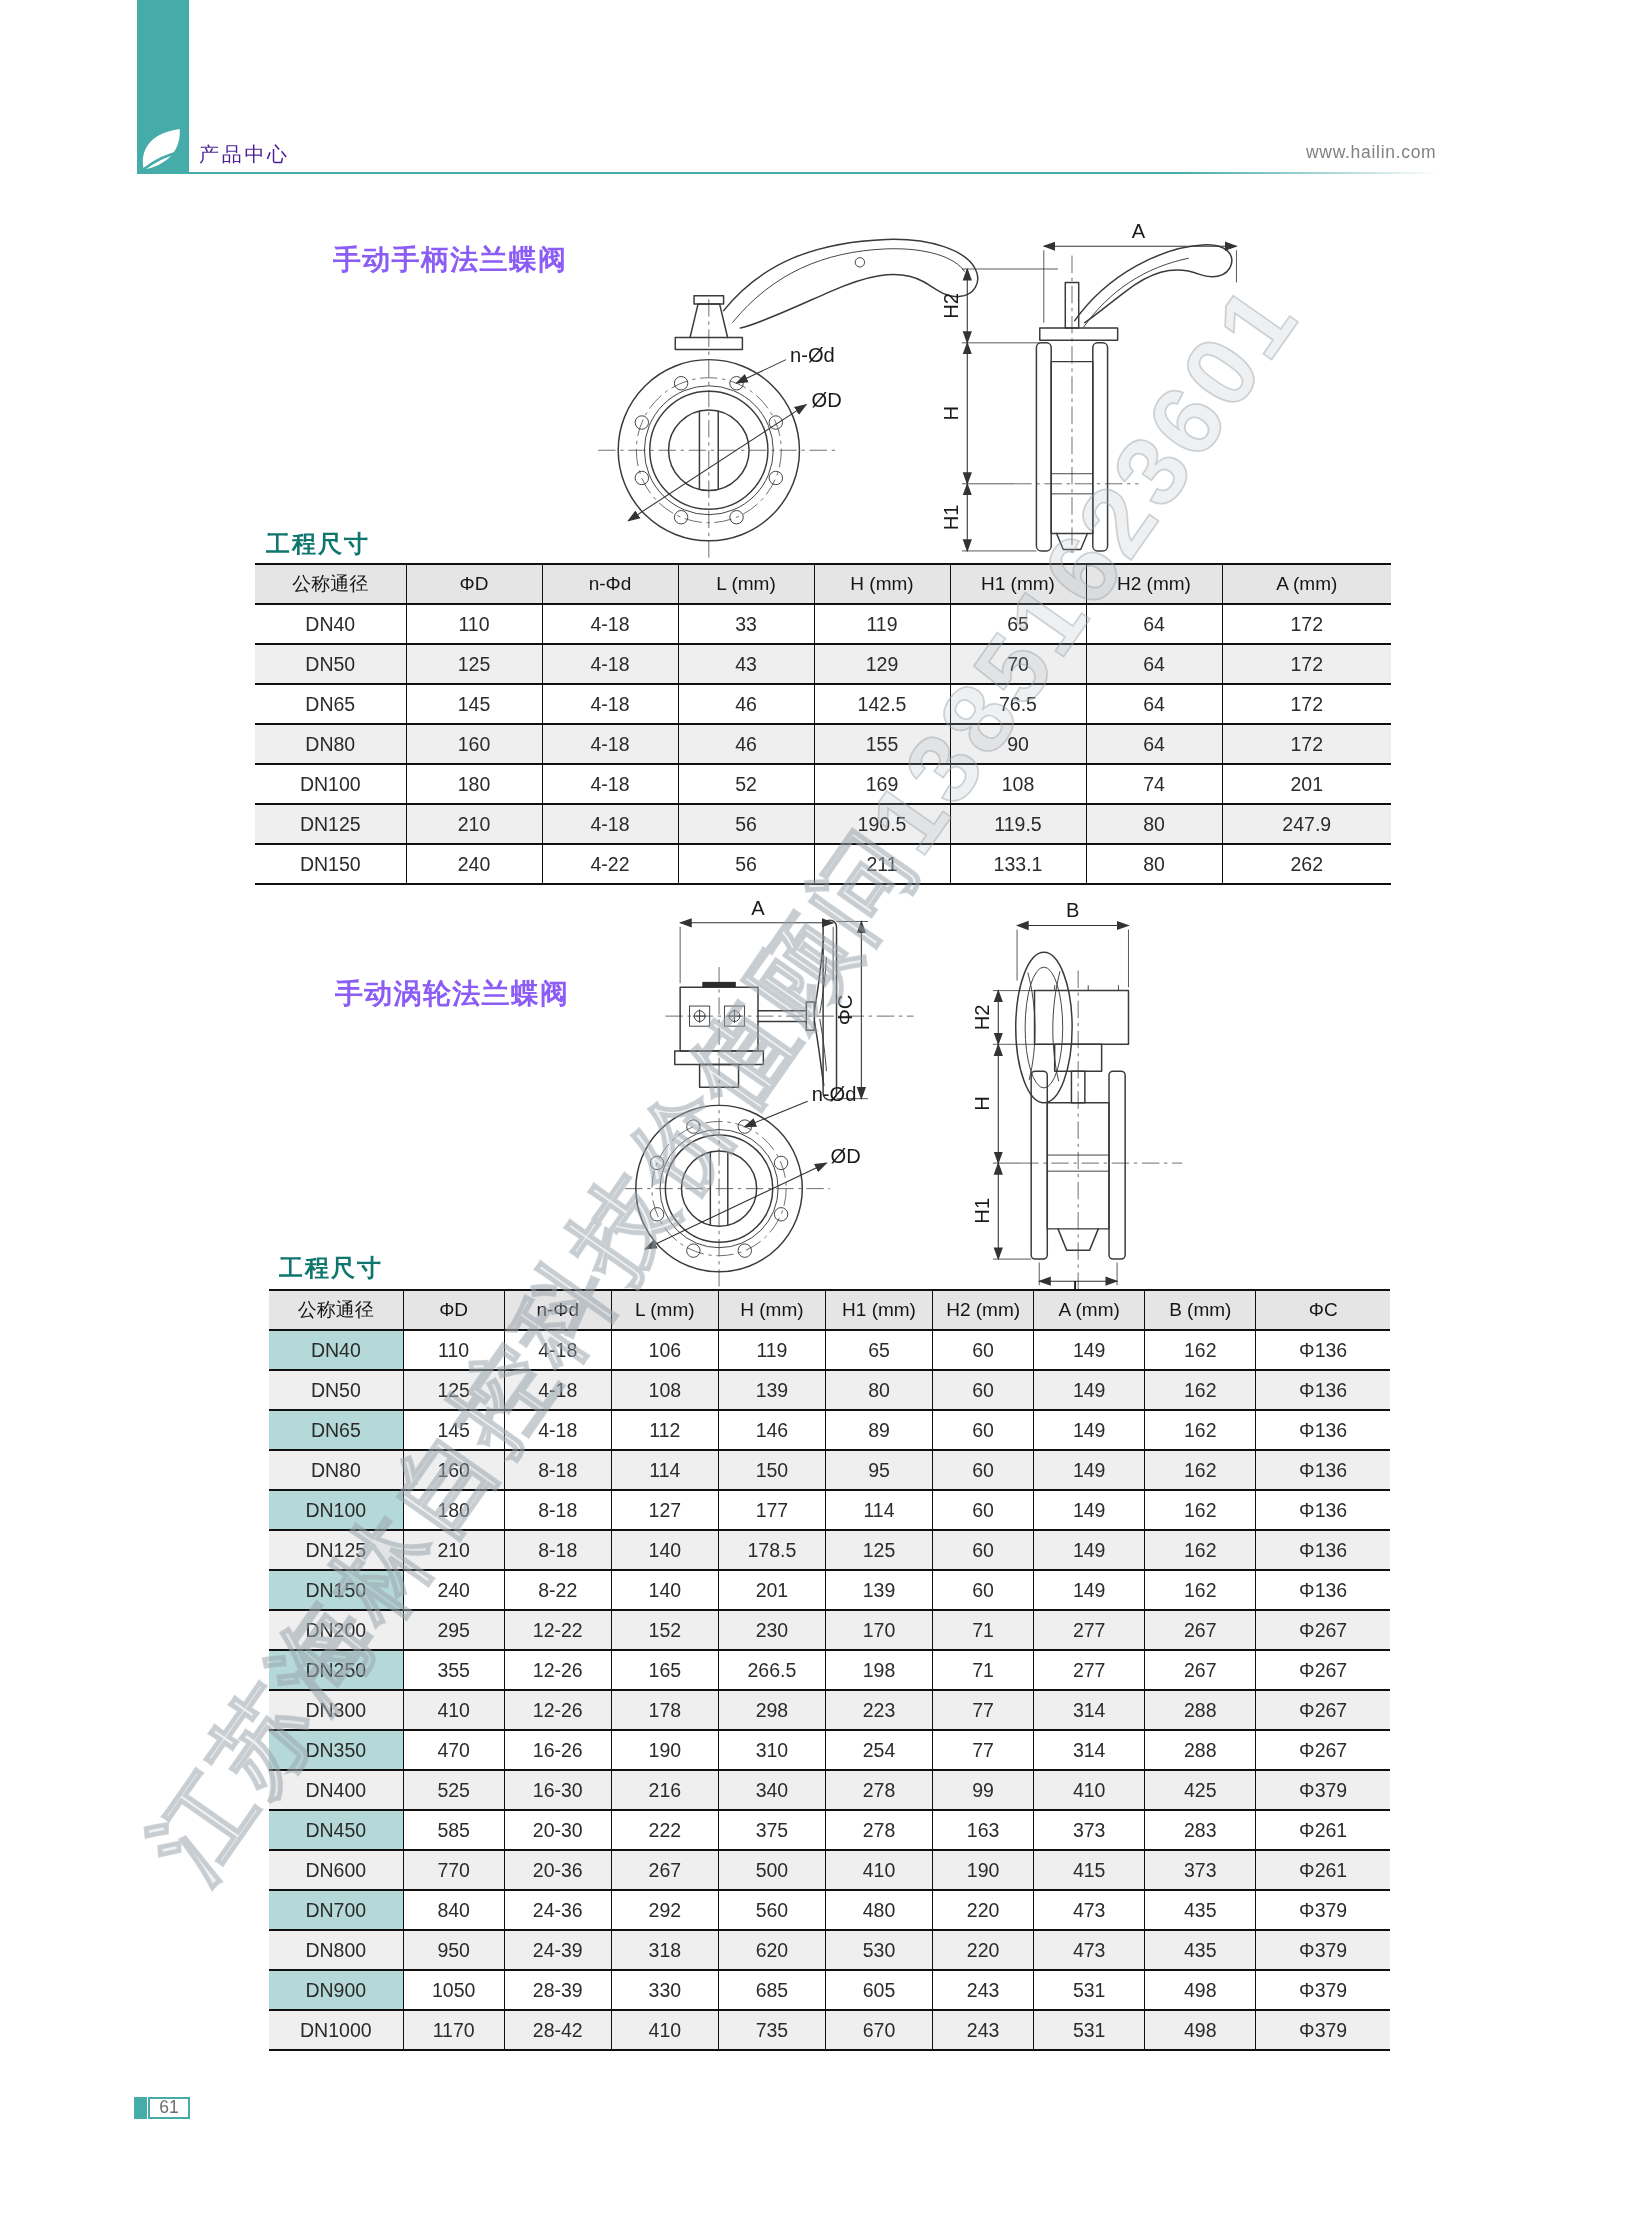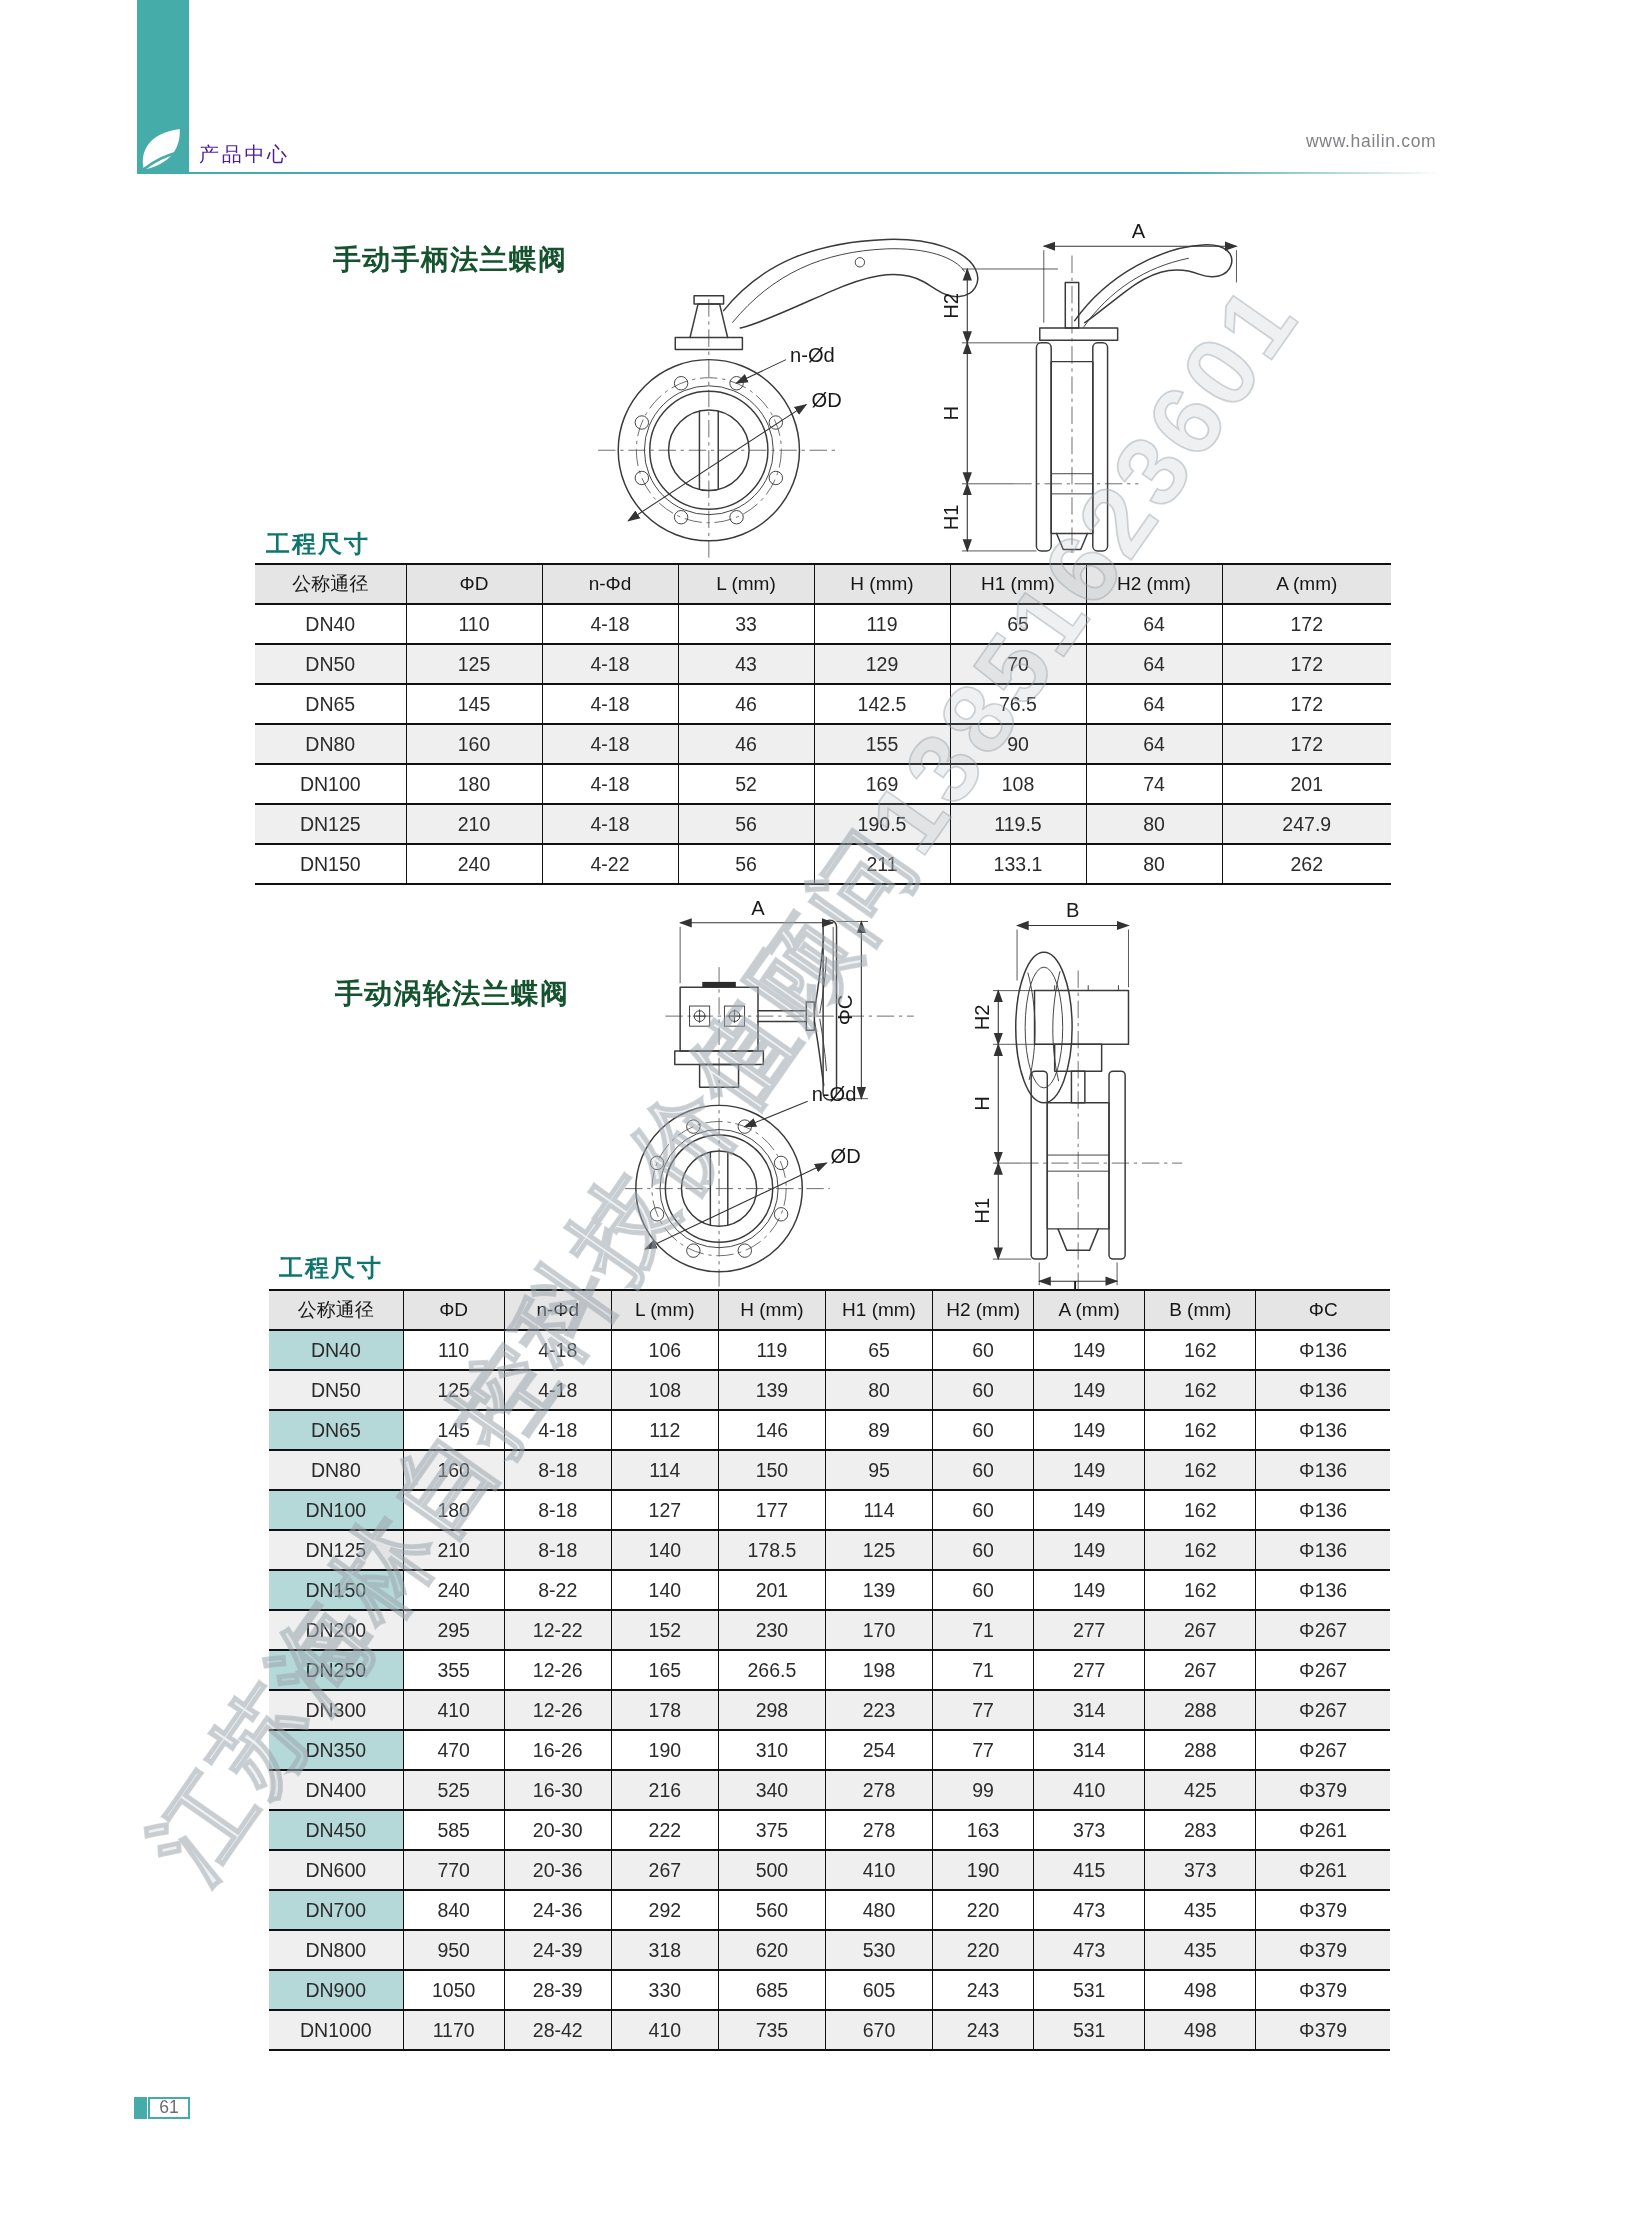--- a/index.html
+++ b/index.html
@@ -3,26 +3,26 @@
 <meta charset="utf-8">
 <style>
   html,body{margin:0;padding:0;background:#ffffff;}
   .page{position:relative;width:1645px;height:2216px;background:#fff;overflow:hidden;
         font-family:"Liberation Sans",sans-serif;color:#231f20;}
 
   
   .top-bar{position:absolute;left:137px;top:0;width:52px;height:173px;background:#45aca9;}
   .leaf{position:absolute;left:138px;top:125px;}
   .brand{position:absolute;left:199px;top:141px;font-size:20px;color:#4c1d95;letter-spacing:2.7px;font-family:Liberation Mono, monospace;}
-  .site{position:absolute;left:1306px;top:131px;font-size:17.5px;color:#808285;letter-spacing:0.7px;}
+  .site{position:absolute;left:1306px;top:142px;font-size:17.5px;color:#808285;letter-spacing:0.7px;}
   .rule{position:absolute;left:137px;top:172px;width:1303px;height:2px;
         background:linear-gradient(90deg,#45aca9 0%,#45aca9 80%,#b9dddc 93%,rgba(255,255,255,0) 100%);}
 
   
-  .title{position:absolute;margin:0;font-size:28px;font-weight:600;color:#14532d;letter-spacing:1.3px;}
+  .title{position:absolute;margin:0;font-size:28px;font-weight:600;color:#8b5cf6;letter-spacing:1.3px;}
   .t1{left:333px;top:241px;}
   .t2{left:335px;top:975px;}
   .dimhead{position:absolute;margin:7px;font-size:24px;font-weight:700;color:#0f766e;letter-spacing:2px;}
   .dh1{left:259px;top:521px;}
   .dh2{left:272px;top:1245px;}
 
   
   table.dims{position:absolute;border-collapse:collapse;table-layout:fixed;
              font-family:"Liberation Sans",sans-serif;}
   .table1{left:255px;top:563px;width:1135px;}

